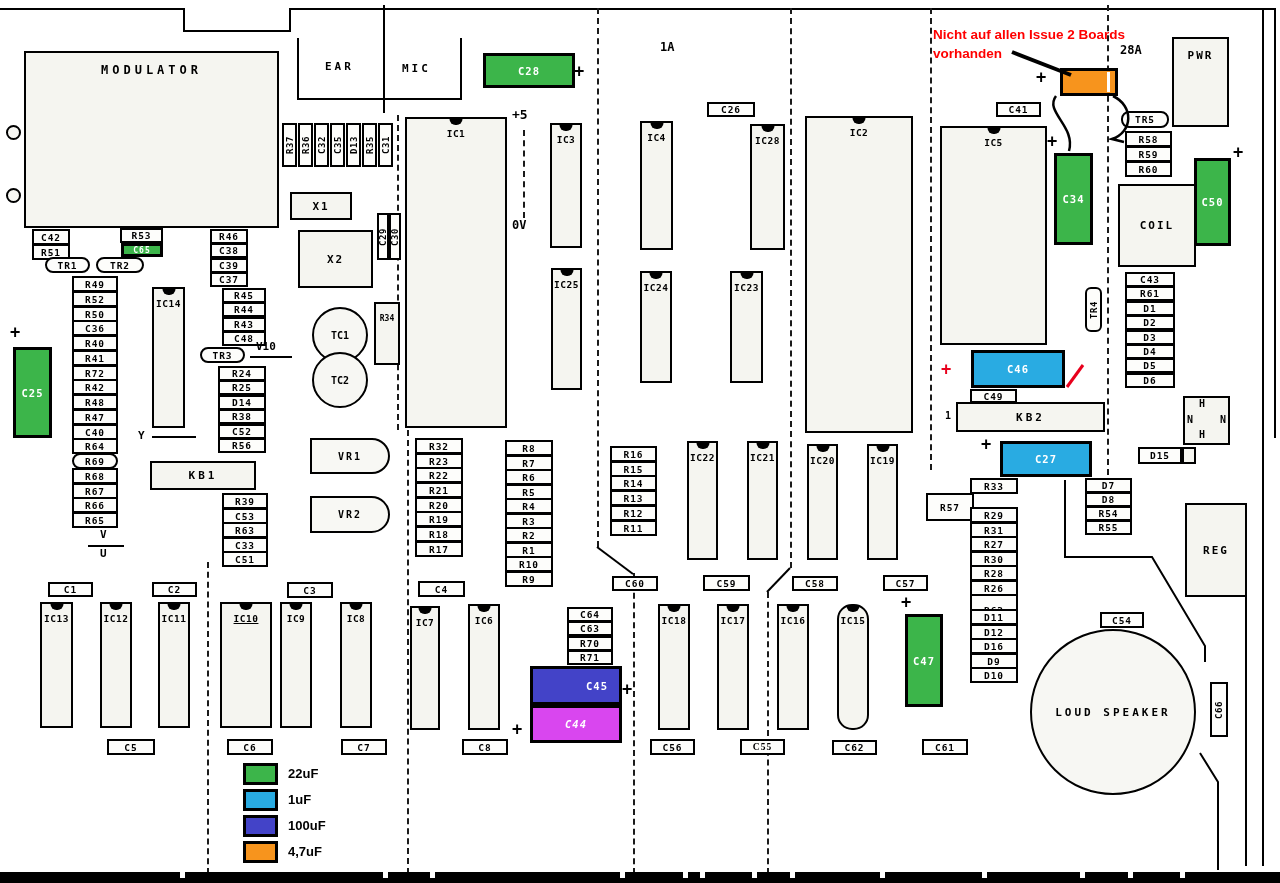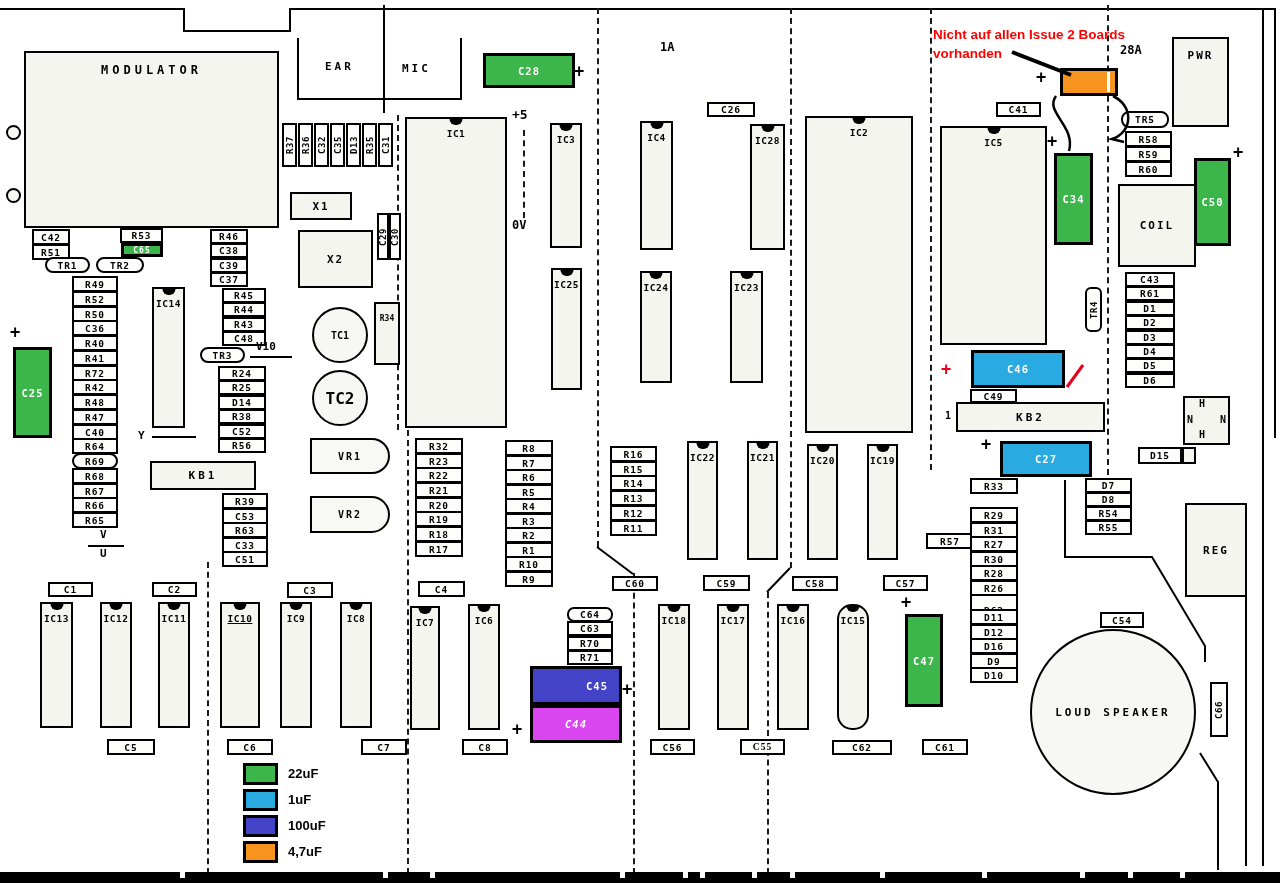--- a/index.html
+++ b/index.html
@@ -139,34 +139,34 @@
     <div class="lbl" style="left: 505px; top: 527px; width: 48px; height: 16px;">R2</div>
     <div class="lbl" style="left: 505px; top: 542px; width: 48px; height: 16px;">R1</div>
     <div class="lbl" style="left: 505px; top: 556px; width: 48px; height: 16px;">R10</div>
     <div class="lbl" style="left: 505px; top: 571px; width: 48px; height: 16px;">R9</div>
     <div class="lbl" style="left: 610px; top: 446px; width: 47px; height: 16px;">R16</div>
     <div class="lbl" style="left: 610px; top: 461px; width: 47px; height: 16px;">R15</div>
     <div class="lbl" style="left: 610px; top: 475px; width: 47px; height: 16px;">R14</div>
     <div class="lbl" style="left: 610px; top: 490px; width: 47px; height: 16px;">R13</div>
     <div class="lbl" style="left: 610px; top: 505px; width: 47px; height: 16px;">R12</div>
     <div class="lbl" style="left: 610px; top: 520px; width: 47px; height: 16px;">R11</div>
-    <div class="lbl" style="left: 567px; top: 607px; width: 46px; height: 15px; border-radius: 7px;">C64</div>
+    <div class="lbl" style="left: 567px; top: 607px; width: 46px; height: 15px;">C64</div>
     <div class="lbl" style="left: 567px; top: 621px; width: 46px; height: 15px;">C63</div>
     <div class="lbl" style="left: 567px; top: 636px; width: 46px; height: 15px;">R70</div>
     <div class="lbl" style="left: 567px; top: 650px; width: 46px; height: 15px;">R71</div>
     <div class="lbl" style="left: 1125px; top: 272px; width: 50px; height: 15px;">C43</div>
     <div class="lbl" style="left: 1125px; top: 286px; width: 50px; height: 15px;">R61</div>
     <div class="lbl" style="left: 1125px; top: 301px; width: 50px; height: 15px;">D1</div>
     <div class="lbl" style="left: 1125px; top: 315px; width: 50px; height: 15px;">D2</div>
     <div class="lbl" style="left: 1125px; top: 330px; width: 50px; height: 15px;">D3</div>
     <div class="lbl" style="left: 1125px; top: 344px; width: 50px; height: 15px;">D4</div>
     <div class="lbl" style="left: 1125px; top: 358px; width: 50px; height: 15px;">D5</div>
     <div class="lbl" style="left: 1125px; top: 373px; width: 50px; height: 15px;">D6</div>
     <div class="lbl" style="left: 970px; top: 478px; width: 48px; height: 16px;">R33</div>
-    <div class="lbl" style="left: 926px; top: 493px; width: 48px; height: 16px; margin-top: 40px;">R57</div>
+    <div class="lbl" style="left: 926px; top: 493px; width: 48px; height: 28px;">R57</div>
     <div class="lbl" style="left: 970px; top: 507px; width: 48px; height: 16px;">R29</div>
     <div class="lbl" style="left: 970px; top: 522px; width: 48px; height: 16px;">R31</div>
     <div class="lbl" style="left: 970px; top: 536px; width: 48px; height: 16px;">R27</div>
     <div class="lbl" style="left: 970px; top: 551px; width: 48px; height: 16px;">R30</div>
     <div class="lbl" style="left: 970px; top: 565px; width: 48px; height: 16px;">R28</div>
     <div class="lbl" style="left: 970px; top: 580px; width: 48px; height: 16px;">R26</div>
     <div class="lbl" style="left: 970px; top: 594px; width: 48px; height: 32px;">R62</div>
     <div class="lbl" style="left: 970px; top: 609px; width: 48px; height: 16px;">D11</div>
     <div class="lbl" style="left: 970px; top: 624px; width: 48px; height: 16px;">D12</div>
     <div class="lbl" style="left: 970px; top: 638px; width: 48px; height: 16px;">D16</div>
@@ -184,29 +184,29 @@
     <div class="lbl" style="left: 707px; top: 102px; width: 48px; height: 15px;">C26</div>
     <div class="lbl" style="left: 970px; top: 389px; width: 47px; height: 14px;">C49</div>
     <div class="lbl" style="left: 1138px; top: 447px; width: 44px; height: 17px;">D15</div>
     <div class="lbl" style="left: 1100px; top: 612px; width: 44px; height: 16px;">C54</div>
     <div class="lbl" style="left: 48px; top: 582px; width: 45px; height: 15px;">C1</div>
     <div class="lbl" style="left: 152px; top: 582px; width: 45px; height: 15px;">C2</div>
     <div class="lbl" style="left: 287px; top: 582px; width: 46px; height: 16px;">C3</div>
     <div class="lbl" style="left: 418px; top: 581px; width: 47px; height: 16px;">C4</div>
     <div class="lbl" style="left: 107px; top: 739px; width: 48px; height: 16px;">C5</div>
     <div class="lbl" style="left: 227px; top: 739px; width: 46px; height: 16px;">C6</div>
-    <div class="lbl" style="left: 361px; top: 739px; width: 46px; height: 16px;">C7</div>
+    <div class="lbl" style="left: 341px; top: 739px; width: 46px; height: 16px;">C7</div>
     <div class="lbl" style="left: 462px; top: 739px; width: 46px; height: 16px;">C8</div>
     <div class="lbl" style="left: 612px; top: 576px; width: 46px; height: 15px;">C60</div>
     <div class="lbl" style="left: 703px; top: 575px; width: 47px; height: 16px;">C59</div>
     <div class="lbl" style="left: 792px; top: 576px; width: 46px; height: 15px;">C58</div>
     <div class="lbl" style="left: 883px; top: 575px; width: 45px; height: 16px;">C57</div>
     <div class="lbl" style="left: 650px; top: 739px; width: 45px; height: 16px;">C56</div>
     <div class="lbl" style="left: 740px; top: 739px; width: 45px; height: 16px; font-family: Liberation Serif, serif;">C55</div>
-    <div class="lbl" style="left: 832px; top: 740px; width: 60px; height: 15px;">C62</div>
+    <div class="lbl" style="left: 832px; top: 740px; width: 45px; height: 15px;">C62</div>
     <div class="lbl" style="left: 922px; top: 739px; width: 46px; height: 16px;">C61</div>
     <div class="vbox" style="left: 282px; top: 123px; width: 15px; height: 44px;">
       <div class="t">R37</div>
     </div>
     <div class="vbox" style="left: 298px; top: 123px; width: 15px; height: 44px;">
       <div class="t">R36</div>
     </div>
     <div class="vbox" style="left: 314px; top: 123px; width: 15px; height: 44px;">
       <div class="t">C32</div>
     </div>
@@ -328,21 +328,21 @@
       <div class="notch"></div>
     </div>
     <div class="chip" style="left: 100px; top: 602px; width: 32px; height: 126px;">
       <div class="t">IC12</div>
       <div class="notch"></div>
     </div>
     <div class="chip" style="left: 158px; top: 602px; width: 32px; height: 126px;">
       <div class="t">IC11</div>
       <div class="notch"></div>
     </div>
-    <div class="chip" style="left: 220px; top: 602px; width: 40px; height: 126px; text-decoration: underline;">
+    <div class="chip" style="left: 220px; top: 602px; width: 52px; height: 126px; text-decoration: underline;">
       <div class="t">IC10</div>
       <div class="notch"></div>
     </div>
     <div class="chip" style="left: 280px; top: 602px; width: 32px; height: 126px;">
       <div class="t">IC9</div>
       <div class="notch"></div>
     </div>
     <div class="chip" style="left: 340px; top: 602px; width: 32px; height: 126px;">
       <div class="t">IC8</div>
       <div class="notch"></div>
@@ -386,21 +386,21 @@
     </div>
     <div class="rnd" style="left: 45px; top: 257px; width: 45px; height: 16px;">TR1</div>
     <div class="rnd" style="left: 96px; top: 257px; width: 48px; height: 16px;">TR2</div>
     <div class="rnd" style="left: 200px; top: 347px; width: 45px; height: 16px;">TR3</div>
     <div class="rnd" style="left: 1121px; top: 111px; width: 48px; height: 17px;">TR5</div>
     <div class="vrs" style="left: 310px; top: 438px; width: 80px; height: 36px;">VR1</div>
     <div class="vrs" style="left: 310px; top: 496px; width: 80px; height: 37px;">VR2</div>
     <div class="circ" style="left: 6px; top: 125px; width: 15px; height: 15px;"></div>
     <div class="circ" style="left: 6px; top: 188px; width: 15px; height: 15px;"></div>
     <div class="circ" style="left: 312px; top: 307px; width: 56px; height: 56px; font-size: 10px;">TC1</div>
-    <div class="circ" style="left: 312px; top: 370px; width: 56px; height: 56px; font-size: 16px;">TC2</div>
+    <div class="circ" style="left: 312px; top: 352px; width: 56px; height: 56px; font-size: 10px;">TC2</div>
     <div class="circ" style="left: 1030px; top: 629px; width: 166px; height: 166px; font-size: 11px; letter-spacing: 3px;">LOUD SPEAKER</div>
     <div class="txt" style="left: 325px; top: 60px; font-size: 11px; letter-spacing: 3px;">EAR</div>
     <div class="txt" style="left: 402px; top: 62px; font-size: 11px; letter-spacing: 3px;">MIC</div>
     <div class="txt" style="left: 512px; top: 107px; font-size: 13px;">+5</div>
     <div class="txt" style="left: 512px; top: 218px; font-size: 12px;">0V</div>
     <div class="txt" style="left: 660px; top: 40px; font-size: 12px;">1A</div>
     <div class="txt" style="left: 1120px; top: 43px; font-size: 12px;">28A</div>
     <div class="txt" style="left: 138px; top: 429px; font-size: 11px;">Y</div>
     <div class="txt" style="left: 256px; top: 340px; font-size: 11px;">V10</div>
     <div class="txt" style="left: 100px; top: 528px; font-size: 11px;">V</div>

